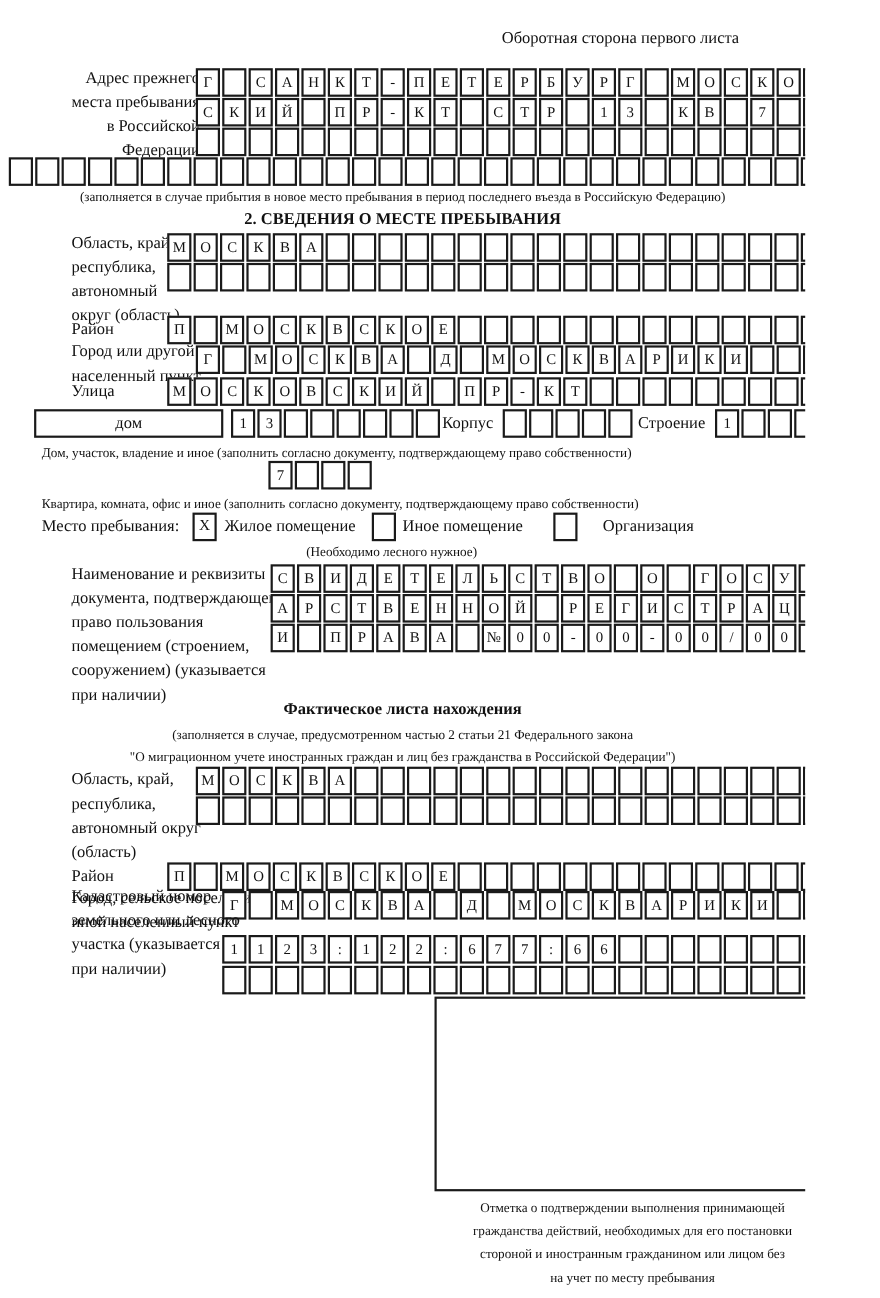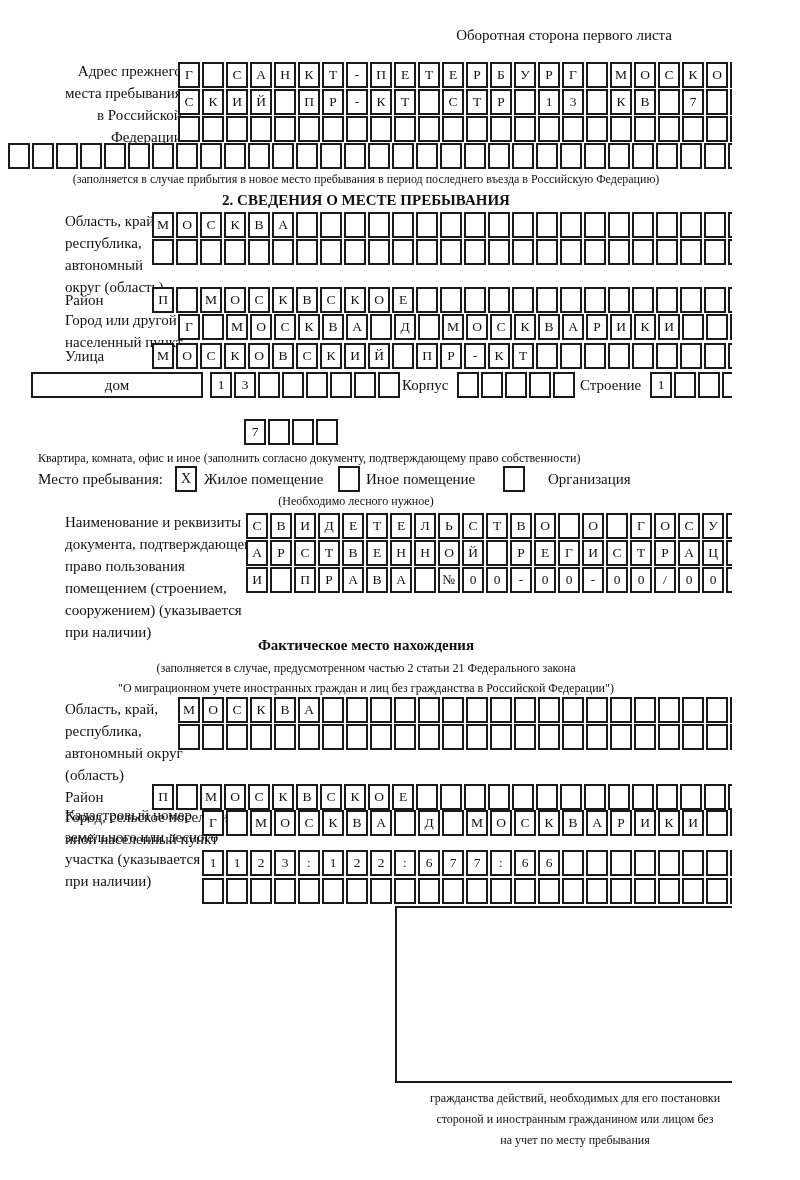--- a/index.html
+++ b/index.html
@@ -61,20 +61,21 @@
 
   <div class="abs lbl" style="left:65px;top:345px;">Улица</div>
   <div class="grid-row" style="left:152px;top:343px;"><span class="cell">М</span><span class="cell">О</span><span class="cell">С</span><span class="cell">К</span><span class="cell">О</span><span class="cell">В</span><span class="cell">С</span><span class="cell">К</span><span class="cell">И</span><span class="cell">Й</span><span class="cell"></span><span class="cell">П</span><span class="cell">Р</span><span class="cell">-</span><span class="cell">К</span><span class="cell">Т</span><span class="cell"></span><span class="cell"></span><span class="cell"></span><span class="cell"></span><span class="cell"></span><span class="cell"></span><span class="cell"></span><span class="cell"></span><span class="cell"></span></div>
 
   <div class="labelbox" style="left:31px;top:372px;width:168px;">дом</div>
   <div class="grid-row" style="left:210px;top:372px;"><span class="cell">1</span><span class="cell">3</span><span class="cell"></span><span class="cell"></span><span class="cell"></span><span class="cell"></span><span class="cell"></span><span class="cell"></span></div>
   <div class="abs lbl" style="left:402px;top:374px;">Корпус</div>
   <div class="grid-row" style="left:457px;top:372px;"><span class="cell"></span><span class="cell"></span><span class="cell"></span><span class="cell"></span><span class="cell"></span></div>
   <div class="abs lbl" style="left:580px;top:374px;">Строение</div>
   <div class="grid-row" style="left:650px;top:372px;"><span class="cell">1</span><span class="cell"></span><span class="cell"></span><span class="cell"></span></div>
+  <div class="abs cap" style="left:38px;top:401px;">Дом, участок, владение и иное (заполнить согласно документу, подтверждающему право собственности)</div>
 
   <div class="grid-row" style="left:244px;top:419px;"><span class="cell">7</span><span class="cell"></span><span class="cell"></span><span class="cell"></span></div>
   <div class="abs cap" style="left:38px;top:448px;">Квартира, комната, офис и иное (заполнить согласно документу, подтверждающему право собственности)</div>
 
   <div class="abs lbl" style="left:38px;top:468px;">Место пребывания:</div>
   <span class="checkbox" style="left:175px;top:466px;">X</span>
   <div class="abs lbl" style="left:204px;top:468px;">Жилое помещение</div>
   <span class="checkbox" style="left:338px;top:466px;"></span>
   <div class="abs lbl" style="left:366px;top:468px;">Иное помещение</div>
   <span class="checkbox" style="left:503px;top:466px;"></span>
@@ -86,21 +87,21 @@
     <div>документа, подтверждающего</div>
     <div>право пользования</div>
     <div>помещением (строением,</div>
     <div>сооружением) (указывается</div>
     <div>при наличии)</div>
   </div>
   <div class="grid-row" style="left:246px;top:513px;"><span class="cell">С</span><span class="cell">В</span><span class="cell">И</span><span class="cell">Д</span><span class="cell">Е</span><span class="cell">Т</span><span class="cell">Е</span><span class="cell">Л</span><span class="cell">Ь</span><span class="cell">С</span><span class="cell">Т</span><span class="cell">В</span><span class="cell">О</span><span class="cell"></span><span class="cell">О</span><span class="cell"></span><span class="cell">Г</span><span class="cell">О</span><span class="cell">С</span><span class="cell">У</span><span class="cell">Д</span></div>
   <div class="grid-row" style="left:246px;top:540px;"><span class="cell">А</span><span class="cell">Р</span><span class="cell">С</span><span class="cell">Т</span><span class="cell">В</span><span class="cell">Е</span><span class="cell">Н</span><span class="cell">Н</span><span class="cell">О</span><span class="cell">Й</span><span class="cell"></span><span class="cell">Р</span><span class="cell">Е</span><span class="cell">Г</span><span class="cell">И</span><span class="cell">С</span><span class="cell">Т</span><span class="cell">Р</span><span class="cell">А</span><span class="cell">Ц</span><span class="cell">И</span></div>
   <div class="grid-row" style="left:246px;top:567px;"><span class="cell">И</span><span class="cell"></span><span class="cell">П</span><span class="cell">Р</span><span class="cell">А</span><span class="cell">В</span><span class="cell">А</span><span class="cell"></span><span class="cell">№</span><span class="cell">0</span><span class="cell">0</span><span class="cell">-</span><span class="cell">0</span><span class="cell">0</span><span class="cell">-</span><span class="cell">0</span><span class="cell">0</span><span class="cell">/</span><span class="cell">0</span><span class="cell">0</span><span class="cell">0</span></div>
 
-  <div class="abs lbl bold center" style="top:634px;">Фактическое место нахождения</div>
+  <div class="abs lbl bold center" style="top:634px;">Фактическое листа нахождения</div>
   <div class="abs cap center" style="top:658px;">(заполняется в случае, предусмотренном частью 2 статьи 21 Федерального закона</div>
   <div class="abs cap center" style="top:678px;">"О миграционном учете иностранных граждан и лиц без гражданства в Российской Федерации")</div>
 
   <div class="abs multiline lbl" style="left:65px;top:698px;">
     <div>Область, край,</div>
     <div>республика,</div>
     <div>автономный округ</div>
     <div>(область)</div>
   </div>
   <div class="grid-row" style="left:178px;top:697px;"><span class="cell">М</span><span class="cell">О</span><span class="cell">С</span><span class="cell">К</span><span class="cell">В</span><span class="cell">А</span><span class="cell"></span><span class="cell"></span><span class="cell"></span><span class="cell"></span><span class="cell"></span><span class="cell"></span><span class="cell"></span><span class="cell"></span><span class="cell"></span><span class="cell"></span><span class="cell"></span><span class="cell"></span><span class="cell"></span><span class="cell"></span><span class="cell"></span><span class="cell"></span><span class="cell"></span><span class="cell"></span></div>
@@ -119,18 +120,19 @@
     <div>Кадастровый номер</div>
     <div>земельного или лесного</div>
     <div>участка (указывается</div>
     <div>при наличии)</div>
   </div>
   <div class="grid-row" style="left:202px;top:850px;"><span class="cell">1</span><span class="cell">1</span><span class="cell">2</span><span class="cell">3</span><span class="cell">:</span><span class="cell">1</span><span class="cell">2</span><span class="cell">2</span><span class="cell">:</span><span class="cell">6</span><span class="cell">7</span><span class="cell">7</span><span class="cell">:</span><span class="cell">6</span><span class="cell">6</span><span class="cell"></span><span class="cell"></span><span class="cell"></span><span class="cell"></span><span class="cell"></span><span class="cell"></span><span class="cell"></span><span class="cell"></span></div>
   <div class="grid-row" style="left:202px;top:878px;"><span class="cell"></span><span class="cell"></span><span class="cell"></span><span class="cell"></span><span class="cell"></span><span class="cell"></span><span class="cell"></span><span class="cell"></span><span class="cell"></span><span class="cell"></span><span class="cell"></span><span class="cell"></span><span class="cell"></span><span class="cell"></span><span class="cell"></span><span class="cell"></span><span class="cell"></span><span class="cell"></span><span class="cell"></span><span class="cell"></span><span class="cell"></span><span class="cell"></span><span class="cell"></span></div>
 
   <div class="stampbox" style="left:395px;top:906px;width:354px;height:173px;"></div>
   <div class="abs multiline cap" style="left:355px;top:1088px;width:440px;text-align:center;line-height:21px;">
+    <div style="white-space:normal;">Отметка о подтверждении выполнения принимающей</div>
     <div style="white-space:normal;">гражданства действий, необходимых для его постановки</div>
     <div style="white-space:normal;">стороной и иностранным гражданином или лицом без</div>
     <div style="white-space:normal;">на учет по месту пребывания</div>
   </div>
 
 </div>
 
 </body></html>

